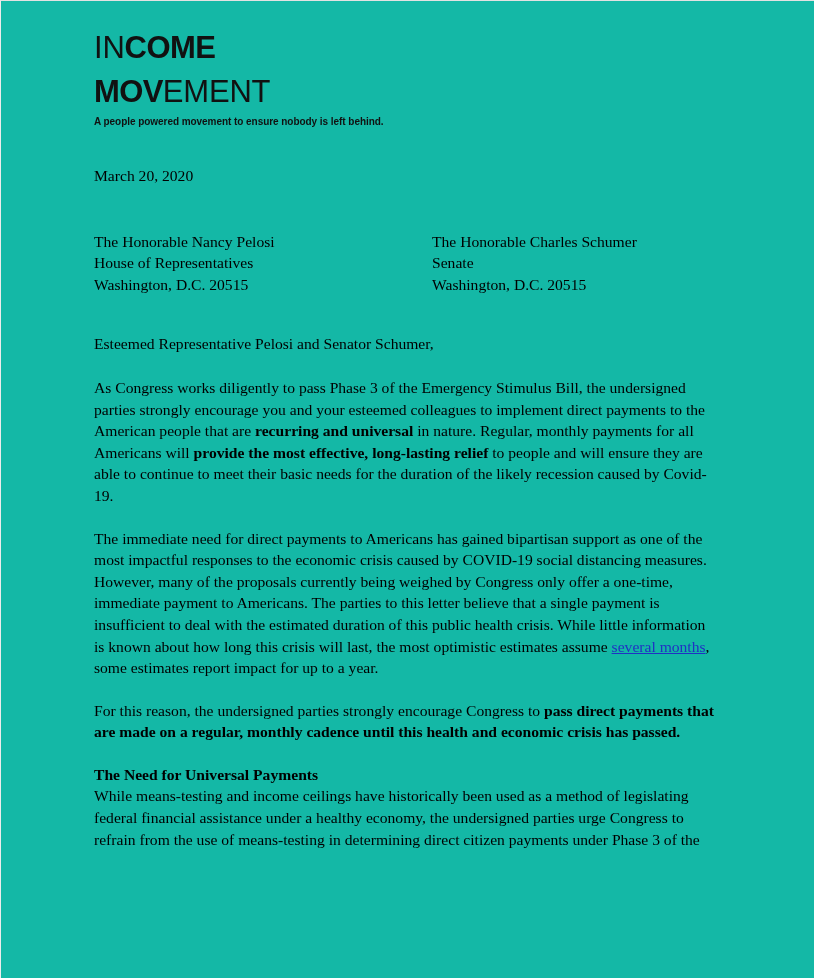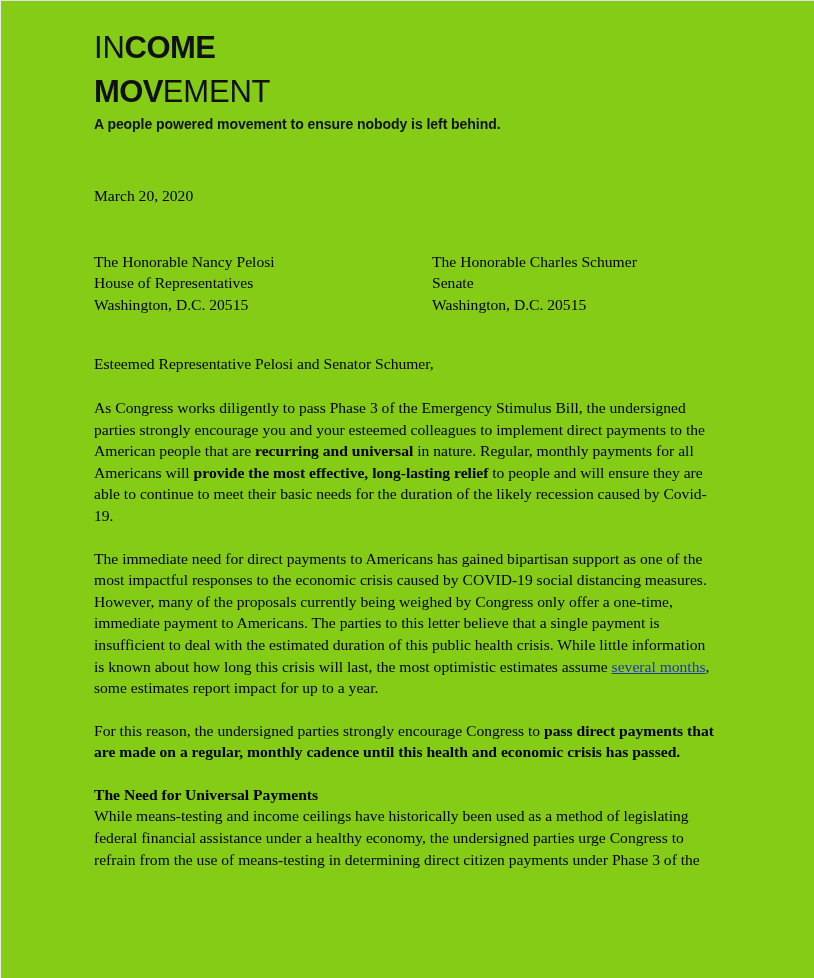--- a/index.html
+++ b/index.html
@@ -13,21 +13,21 @@
     height: 978px;
     overflow: hidden;
     font-family: "Liberation Serif", "DejaVu Serif", serif;
     color: #000000;
     position: relative;
   }
   .page {
     position: relative;
     width: 814px;
     height: 978px;
-    background: #84cc16;
+    background: #14b8a6;
     box-sizing: border-box;
     border-top: 1px solid #e2e2e2;
     border-left: 1px solid #ececec;
     overflow: hidden;
   }
 
   
   .letterhead {
     position: absolute;
     left: 93px;
@@ -51,32 +51,32 @@
     font-weight: 300;
     letter-spacing: -0.2px;
   }
   .logo .bd {
     font-weight: 700;
     letter-spacing: -0.6px;
   }
   .tagline {
     font-family: "Liberation Sans", "DejaVu Sans", sans-serif;
     font-weight: 700;
-    font-size: 14px;
+    font-size: 10px;
     letter-spacing: -0.05px;
     color: #111111;
     margin-top: 9px;
     white-space: nowrap;
   }
 
   
   .letter {
     position: absolute;
     left: 93px;
-    top: 184px;
+    top: 164px;
     width: 620px;
     font-size: 15.6px;
     line-height: 21.6px;
   }
   .date {
     margin: 0 0 0 0;
   }
   .spacer-1 { height: 44px; }
   .recipients {
     position: relative;

